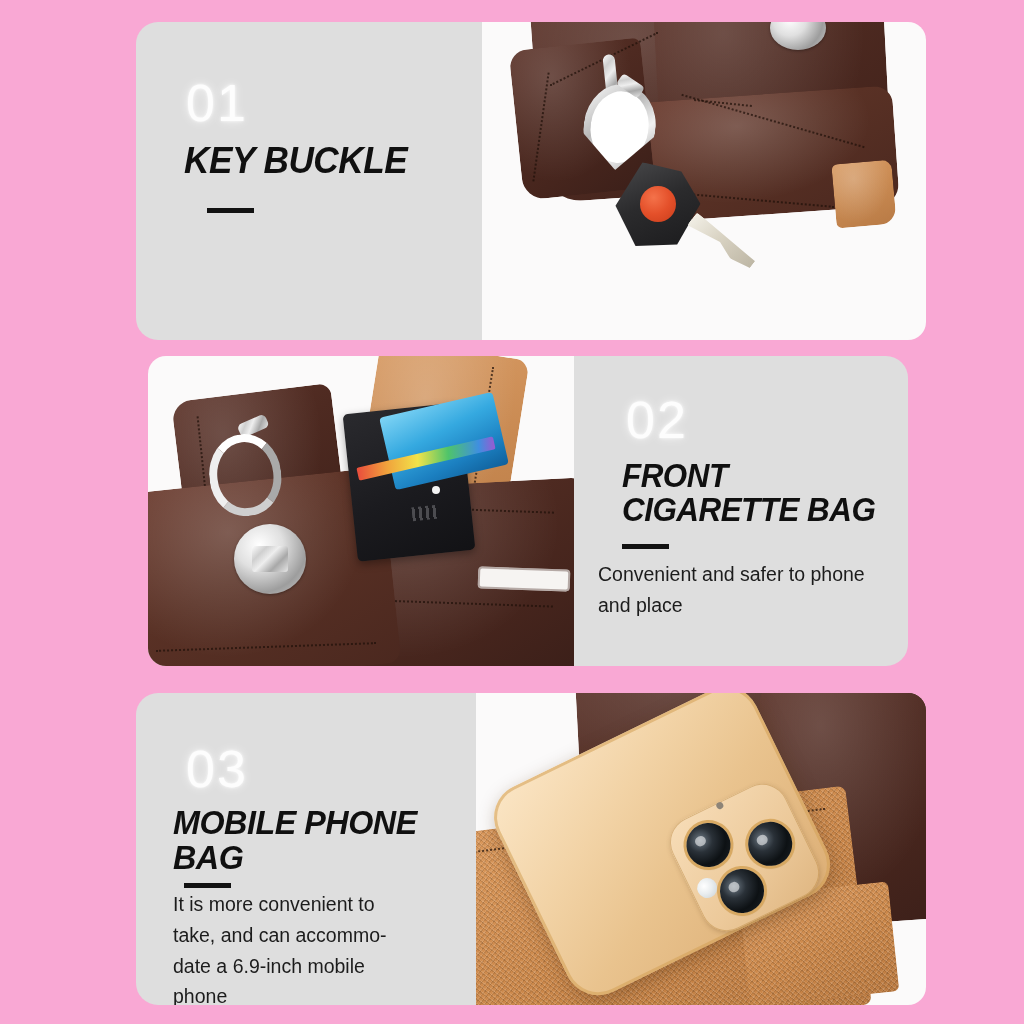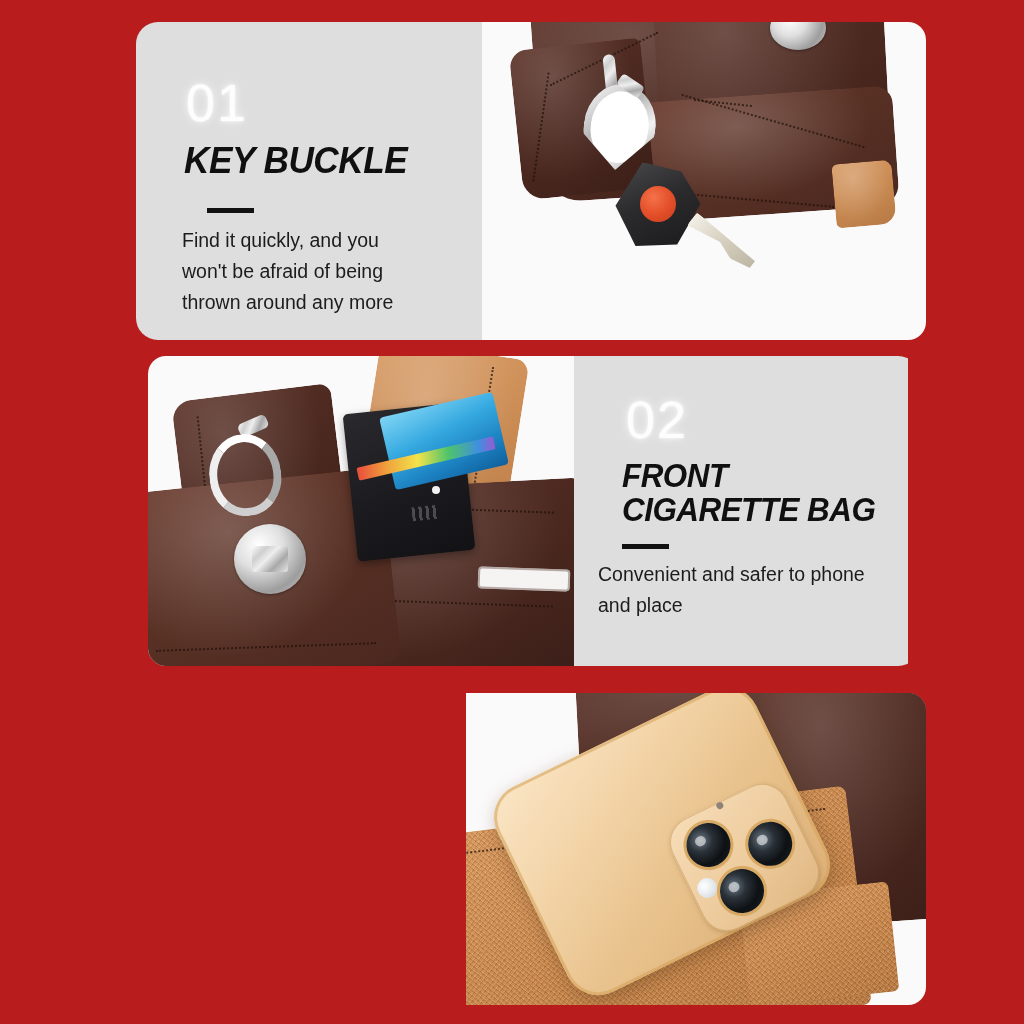--- a/index.html
+++ b/index.html
@@ -12,37 +12,37 @@
     height: 1024px;
     position: relative;
     overflow: hidden;
     font-family: "Liberation Sans", "DejaVu Sans", sans-serif;
     -webkit-font-smoothing: antialiased;
   }
 
   .page {
     position: absolute;
     inset: 0;
-    background: #b91c1c;
+    background: #f9a8d4;
   }
 
   
   .panel {
     position: absolute;
     overflow: hidden;
   }
 
   
   .caption {
     position: absolute;
     background: #dedede;
     overflow: hidden;
   }
   .caption.round-l  { border-radius: 22px 0 0 22px; }
-  .caption.round-r  { border-radius: 0 22px 22px 0; padding-left: 12px; }
+  .caption.round-r  { border-radius: 0 22px 22px 0; }
 
   .num {
     position: absolute;
     color: #fdfdfd;
     font-size: 52px;
     font-weight: 400;
     letter-spacing: 2px;
     line-height: 1;
     text-shadow: 0 0 10px rgba(255,255,255,.85), 0 0 3px rgba(255,255,255,.9);
     font-family: "Liberation Sans", "DejaVu Sans", sans-serif;
@@ -257,23 +257,20 @@
       <div class="fob-btn" style="left:162px; top:164px; width:36px; height:36px;"></div>
       <div class="key-blade" style="left:206px; top:212px; width:76px; height:16px;
                   transform: rotate(38deg); border-radius:3px;
                   clip-path: polygon(0 0, 100% 18%, 100% 70%, 72% 100%, 48% 58%, 0 100%);"></div>
     </div>
 
     <div class="caption round-l" style="left:0; top:0; width:346px; height:318px;">
       <span class="num" style="left:50px; top:55px;">01</span>
       <span class="title" style="left:48px; top:120px; font-size:37px;">KEY BUCKLE</span>
       <div class="rule" style="left:71px; top:186px;"></div>
-      <span class="desc" style="left:46px; top:203px; width:292px;">Find it quickly, and you
-won't be afraid of being
-thrown around any more</span>
     </div>
   </div>
 
   <div class="panel" style="left:148px; top:356px; width:760px; height:310px;">
 
     <div class="photo" style="left:0; top:0; width:432px; height:310px; border-radius:18px 0 0 18px;">
 
       <div class="suede" style="left:216px; top:-8px; width:150px; height:212px;
                   border-radius:10px 14px 8px 10px; transform: rotate(9deg);"></div>
       <div class="stitch-v" style="left:330px; top:10px; height:180px; transform: rotate(9deg);"></div>
@@ -350,15 +347,25 @@
       <div class="gold-phone" style="left:52px; top:34px; width:288px; height:228px; transform: rotate(-26deg);">
         <div class="cam-island" style="left:148px; top:104px; width:126px; height:122px;"></div>
         <div class="lens" style="left:162px; top:116px; width:44px; height:44px;"></div>
         <div class="lens" style="left:218px; top:142px; width:44px; height:44px;"></div>
         <div class="lens" style="left:172px; top:172px; width:44px; height:44px;"></div>
         <div class="flash" style="left:154px; top:166px; width:20px; height:20px;"></div>
         <div class="mic-dot" style="left:208px; top:104px; width:7px; height:7px;"></div>
       </div>
     </div>
 
+    <div class="caption round-l" style="left:0; top:0; width:340px; height:312px;">
+      <span class="num" style="left:50px; top:50px;">03</span>
+      <span class="title" style="left:37px; top:112px; font-size:34px;">MOBILE PHONE
+BAG</span>
+      <div class="rule" style="left:48px; top:190px;"></div>
+      <span class="desc" style="left:37px; top:196px; width:300px;">It is more convenient to
+take, and can accommo-
+date a 6.9-inch mobile
+phone</span>
+    </div>
   </div>
 
 </div>
 
 </body></html>

